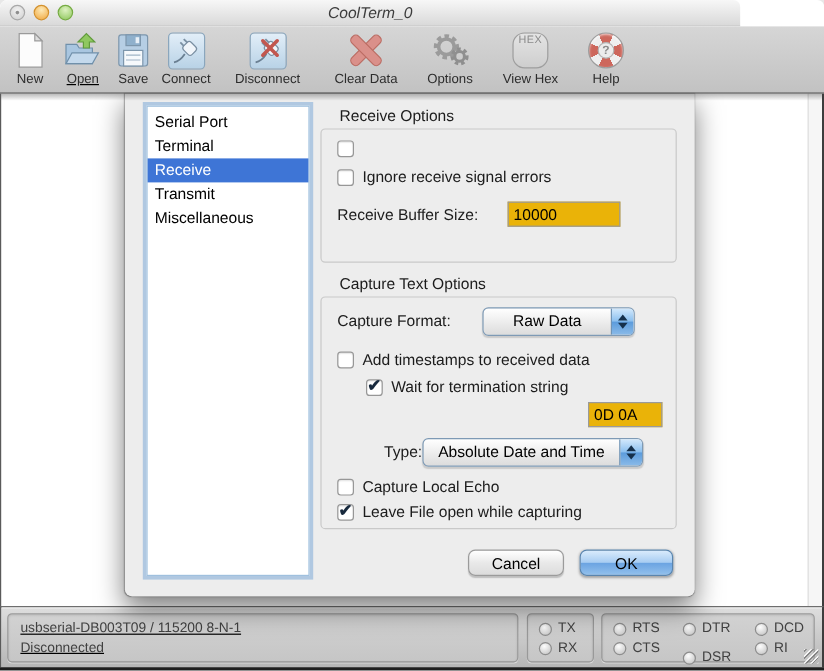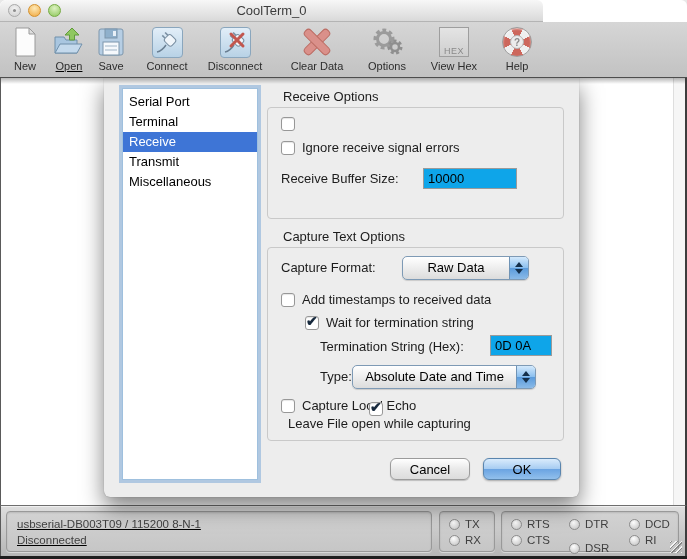--- a/index.html
+++ b/index.html
@@ -1,44 +1,44 @@
 <!DOCTYPE html>
 <html><head>
 <meta charset="utf-8">
 <style>
   html,body{margin:0;padding:0;background:#e8e8e8;}
   *{box-sizing:border-box;font-family:"Liberation Sans",sans-serif;}
   .window{position:relative;width:687px;height:559px;overflow:hidden;background:#fff;
           border-radius:6px 6px 0 0;}
   
-  .titlebar{position:absolute;left:0;top:0;width:543px;height:22px;
+  .titlebar{position:absolute;left:0;top:0;width:617px;height:22px;
     background:linear-gradient(#f7f7f7,#d9d9d9);
-    border-bottom:1px solid #b4b4b4;border-radius:6px 6px 0 0;}
+    border-bottom:1px solid #b4b4b4;border-radius:6px 6px 0 0;font-style:italic;}
   .titlebar .title{position:absolute;left:0;right:0;top:3px;text-align:center;
     font-size:13px;color:#3c3c3c;}
   .tl{position:absolute;top:4px;width:13px;height:13px;border-radius:50%;}
   .tl-close{left:8px;background:radial-gradient(circle at 50% 35%,#f2f2f2,#cfcfcf);
     border:1px solid #a8a8a8;}
   .tl-close::after{content:"";position:absolute;left:4px;top:4px;width:3px;height:3px;
     border-radius:50%;background:#8e8e8e;}
   .tl-min{left:28px;background:radial-gradient(circle at 50% 30%,#fde9b6,#f0a73e);
     border:1px solid #d3912e;}
   .tl-zoom{left:48px;background:radial-gradient(circle at 50% 30%,#def2c2,#8cc65a);
     border:1px solid #76ab43;}
   
   .toolbar{position:absolute;left:0;top:22px;width:687px;height:56px;
     background:linear-gradient(#d6d6d6,#c2c2c2);
     border-bottom:1px solid #4d4d4d;display:flex;align-items:flex-start;z-index:30;}
   .tool{display:flex;flex-direction:column;align-items:center;margin-top:3px;}
   .tool .ic{height:34px;display:flex;align-items:center;justify-content:center;}
   .tool .lab{font-size:11px;color:#2d2d2d;margin-top:1px;white-space:nowrap;}
   .blue-tile{width:31px;height:31px;border-radius:4px;border:1px solid #8aa6bd;
     background:linear-gradient(#e2eef8,#b8d2e6);display:flex;align-items:center;justify-content:center;}
-  .hex-tile{width:30px;height:30px;border-radius:0;border:1px solid #9e9e9e;
-    background:linear-gradient(#e4e4e4,#cecece);display:flex;align-items:flex-end;justify-content:center;}
+  .hex-tile{width:30px;height:30px;border-radius:10px;border:1px solid #9e9e9e;
+    background:linear-gradient(#e4e4e4,#cecece);display:flex;align-items:flex-start;justify-content:center;}
   .hex-tile span{font-size:9px;letter-spacing:.5px;color:#8a8a8a;}
   .help-ring{position:relative;width:30px;height:30px;border-radius:50%;border:1px solid #9d9d9d;
     background:conic-gradient(#cd675c 0 25deg,#efefef 25deg 65deg,#cd675c 65deg 115deg,
       #efefef 115deg 155deg,#cd675c 155deg 205deg,#efefef 205deg 245deg,
       #cd675c 245deg 295deg,#efefef 295deg 335deg,#cd675c 335deg 360deg);
     box-shadow:inset 0 1px 2px rgba(255,255,255,.7);}
   .help-ring .hole{position:absolute;left:7px;top:7px;width:14px;height:14px;border-radius:50%;
     background:#ececec;border:1px solid #b3b3b3;display:flex;align-items:center;justify-content:center;
     font-size:10px;font-weight:bold;color:#8b8b8b;}
   
@@ -57,21 +57,21 @@
   .listitem.sel{background:#3e75d6;color:#fff;}
   .secttitle{position:absolute;font-size:13px;color:#1c1c1c;}
   .groupbox{position:absolute;border:1px solid #c9c9c9;border-radius:4px;}
   .cbrow{position:absolute;display:flex;align-items:center;}
   .cb{width:14px;height:14px;background:#fff;border:1px solid #979797;border-radius:3px;
     position:relative;flex:0 0 auto;box-shadow:inset 0 1px 1px rgba(0,0,0,.1);}
   .cb.checked::after{content:"\2714";position:absolute;left:0px;top:-4px;
     font-size:14px;font-weight:bold;color:#17293d;}
   .cbrow .cblabel{font-size:13px;color:#1c1c1c;margin-left:7px;white-space:nowrap;}
   .fieldlabel{position:absolute;font-size:13px;color:#1c1c1c;white-space:nowrap;}
-  .txtinput{position:absolute;height:21px;border:1px solid #9a9a9a;background:#0ea5e9;
+  .txtinput{position:absolute;height:21px;border:1px solid #9a9a9a;background:#eab308;
     font-size:13px;color:#000;padding:0 4px;outline:none;}
   .popup{position:absolute;height:24px;border:1px solid #7e9ab5;border-radius:5px;overflow:hidden;
     display:flex;background:linear-gradient(#ffffff,#dcdcdc);box-shadow:0 1px 1px rgba(0,0,0,.15);}
   .popup .pval{flex:1;font-size:13px;color:#000;line-height:22px;text-align:center;padding:0 4px;white-space:nowrap;}
   .popup .parr{width:19px;border-left:1px solid #6f93b5;
     background:linear-gradient(#d3e9fc,#8cc0ef 48%,#5c9cdc 52%,#8abae8);
     display:flex;flex-direction:column;align-items:center;justify-content:center;}
   .arr-up{width:0;height:0;border-left:4px solid transparent;border-right:4px solid transparent;
     border-bottom:5px solid #15304b;margin-bottom:2px;}
   .arr-dn{width:0;height:0;border-left:4px solid transparent;border-right:4px solid transparent;
@@ -139,21 +139,21 @@
           <rect x="3" y="3" width="24" height="26" rx="2" fill="#b6cee4" stroke="#7d96ac"></rect>
           <rect x="9" y="3" width="12" height="9" fill="#8fb0cc" stroke="#7d96ac"></rect>
           <rect x="17" y="5" width="3" height="5" fill="#e8f0f8"></rect>
           <rect x="7" y="16" width="16" height="13" fill="#f6f9fc" stroke="#7d96ac"></rect>
           <line x1="9" y1="20" x2="21" y2="20" stroke="#9fb4c6"></line>
           <line x1="9" y1="24" x2="21" y2="24" stroke="#9fb4c6"></line>
         </svg>
       </div>
       <div class="lab">Save</div>
     </div>
-    <div class="tool" style="margin-left:12px;width:52px;justify-content:flex-end;">
+    <div class="tool" style="width:52px;justify-content:flex-end;">
       <div class="ic">
         <div class="blue-tile">
           <svg width="26" height="26" viewBox="0 0 26 26">
             <path d="M3 23 q5-1 9-7" fill="none" stroke="#6a7f92" stroke-width="1.5"></path>
             <g transform="rotate(-45 15 11)">
               <rect x="11" y="7" width="9" height="10" rx="2.5" fill="#f0f5fa" stroke="#7a8fa2"></rect>
               <line x1="13.5" y1="7" x2="13.5" y2="3" stroke="#7a8fa2" stroke-width="1.5"></line>
               <line x1="17.5" y1="7" x2="17.5" y2="3" stroke="#7a8fa2" stroke-width="1.5"></line>
             </g>
           </svg>
@@ -256,35 +256,34 @@
           </div>
       </div>
       <div class="cbrow" style="left:177px;top:214px;">
         <div class="cb"></div>
         <div class="cblabel">Add timestamps to received data</div>
       </div>
       <div class="cbrow" style="left:201px;top:237px;">
         <div class="cb checked"></div>
         <div class="cblabel">Wait for termination string</div>
       </div>
-      <div class="fieldlabel" style="left:216px;top:261px;">Termination String (Hex):</div>
       <input class="txtinput" style="left: 386px; top: 257px; width: 62px;" value="0D 0A">
       <div class="fieldlabel" style="left:216px;top:291px;">Type:</div>
       <div class="popup" style="left:248px;top:287px;width:184px;">
         <div class="pval">Absolute Date and Time</div>
         <div class="parr">
             <div class="arr-up"></div>
             <div class="arr-dn"></div>
           </div>
       </div>
       <div class="cbrow" style="left:177px;top:320px;">
         <div class="cb"></div>
         <div class="cblabel">Capture Local Echo</div>
       </div>
-      <div class="cbrow" style="left:177px;top:324px;flex-direction:column;">
+      <div class="cbrow" style="left:177px;top:341px;">
         <div class="cb checked"></div>
         <div class="cblabel">Leave File open while capturing</div>
       </div>
 
       <button class="btn btn-cancel" style="left:286px;top:380px;width:80px;">Cancel</button>
       <button class="btn btn-ok" style="left:379px;top:380px;width:78px;">OK</button>
     </div>
   </div>
 
   <div class="statusbar">

